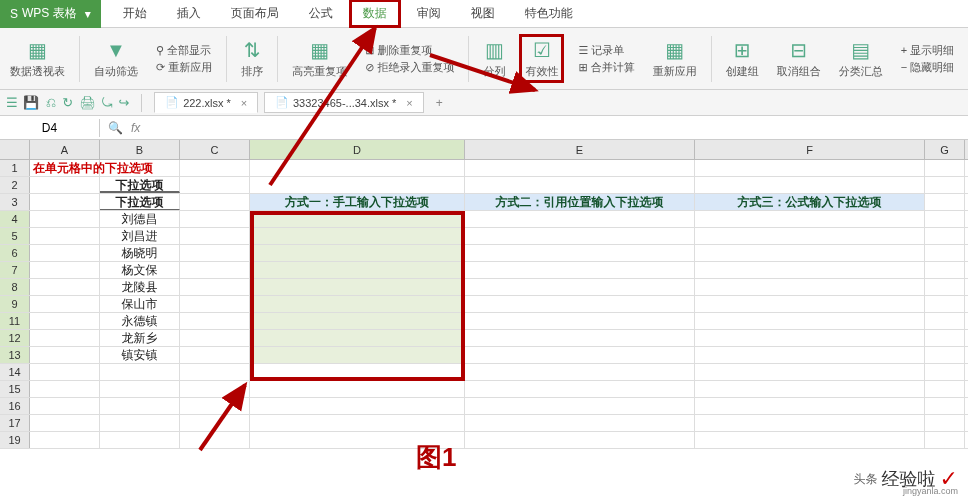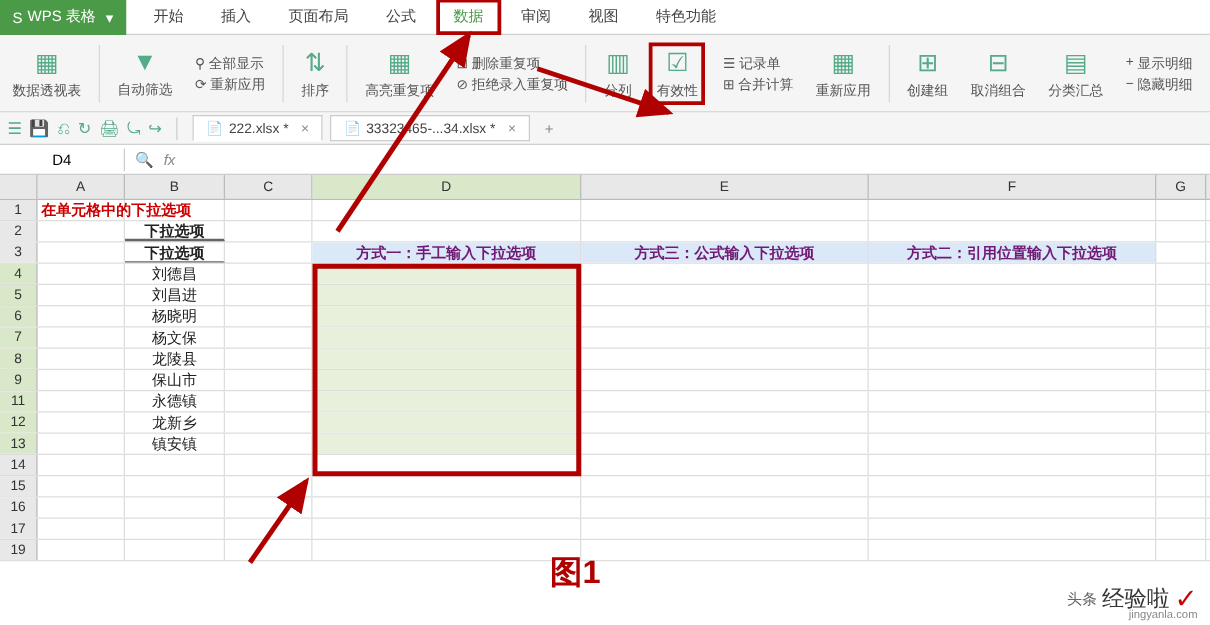--- a/index.html
+++ b/index.html
@@ -42,21 +42,21 @@
 .rows { }
 .row { display: flex; height: 17px; border-bottom: 1px solid #ddd; }
 .rh { width: 30px; background: #e8e8e8; border-right: 1px solid #bbb; text-align: center; font-size: 11px; color: #333; line-height: 17px; }
 .rh.sel { background: #d8e8c8; }
 .cell { border-right: 1px solid #ddd; font-size: 12px; line-height: 17px; padding: 0 3px; overflow: hidden; white-space: nowrap; color: #222; }
 .cell.A { width: 70px; } .cell.B { width: 80px; text-align: center; } .cell.C { width: 70px; }
 .cell.D { width: 215px; text-align: center; } .cell.E { width: 230px; text-align: center; } .cell.F { width: 230px; text-align: center; } .cell.G { width: 40px; }
 
 .row1 .cell { font-weight: bold; color: #c00; }
 .row2 .cell.B, .row3 .cell.B { font-weight: bold; }
-.row3 .cell.D, .row3 .cell.E, .row3 .cell.F { background: #dae8f8; font-weight: bold; color: #701a75; }
+.row3 .cell.D, .row3 .cell.E, .row3 .cell.F { background: #dae8f8; font-weight: bold; color: #14532d; }
 .sel-range .cell.D { background: #e8f0dc; }
 
 .red-rect { position: absolute; border: 4px solid #b00000; pointer-events: none; }
 .arrow-line { position: absolute; pointer-events: none; }
 
 .label-fig { position: absolute; color: #b00000; font-size: 26px; font-weight: bold; }
 .watermark { position: absolute; right: 10px; bottom: 8px; font-size: 18px; color: #333; display: flex; align-items: center; gap: 4px; text-align: center; }
 .watermark .check { color: #c00; font-size: 22px; }
 .watermark .sub { position: absolute; right: 0; bottom: -4px; font-size: 9px; color: #888; }
 </style>
@@ -233,22 +233,22 @@
         <div class="cell E"></div>
         <div class="cell F"></div>
         <div class="cell G"></div>
       </div>
       <div class="row row3">
         <div class="rh">3</div>
         <div class="cell A"></div>
         <div class="cell B" style="font-weight: bold; border-bottom: 1px solid rgb(102, 102, 102);">下拉选项</div>
         <div class="cell C"></div>
         <div class="cell D">方式一：手工输入下拉选项</div>
+        <div class="cell E">方式二：引用位置输入下拉选项</div>
         <div class="cell F">方式三：公式输入下拉选项</div>
-        <div class="cell E">方式二：引用位置输入下拉选项</div>
         <div class="cell G"></div>
       </div>
       <div class="row sel-range">
         <div class="rh sel">4</div>
         <div class="cell A"></div>
         <div class="cell B">刘德昌</div>
         <div class="cell C"></div>
         <div class="cell D"></div>
         <div class="cell E"></div>
         <div class="cell F"></div>
@@ -406,21 +406,21 @@
   </svg>
   <svg class="arrow-line" style="left:180px; top:230px;" width="90" height="90">
     <defs>
         <marker id="ah3" markerWidth="8" markerHeight="8" refX="6" refY="3" orient="auto">
           <path d="M0,0 L7,3 L0,6 Z" fill="#b00000"></path>
         </marker>
       </defs>
     <line x1="20" y1="80" x2="65" y2="15" stroke="#b00000" stroke-width="4" marker-end="url(#ah3)"></line>
   </svg>
 
-  <div class="label-fig" style="left:440px; top:300px;">图1</div>
+  <div class="label-fig" style="left:416px; top:300px;">图1</div>
 </div>
 
 <div class="watermark">
   <span style="font-size:12px;color:#666">头条</span>
   <span style="font-weight:normal">经验啦</span>
   <span class="check">✓</span>
   <span class="sub">jingyanla.com</span>
 </div>
 
 </body></html>

